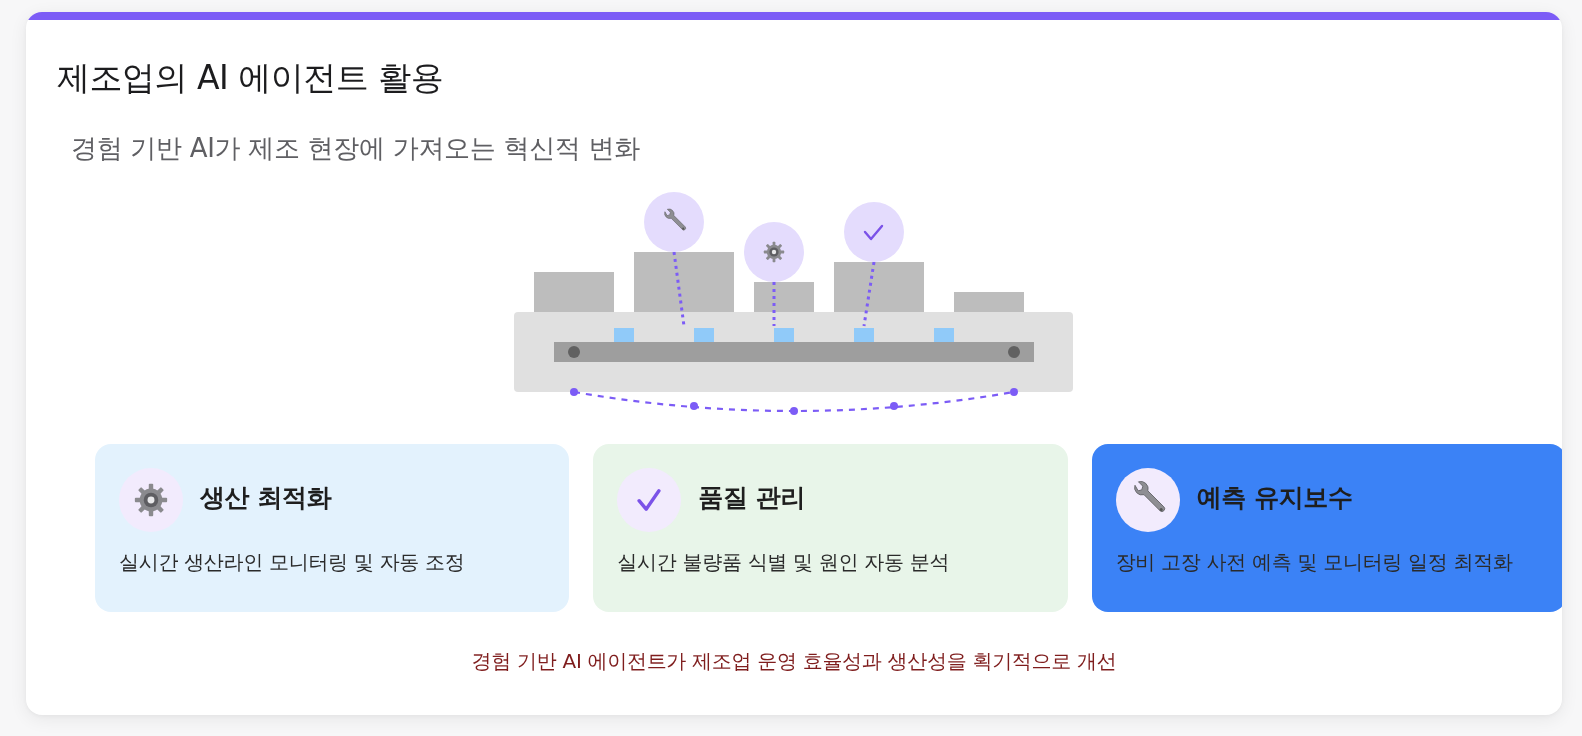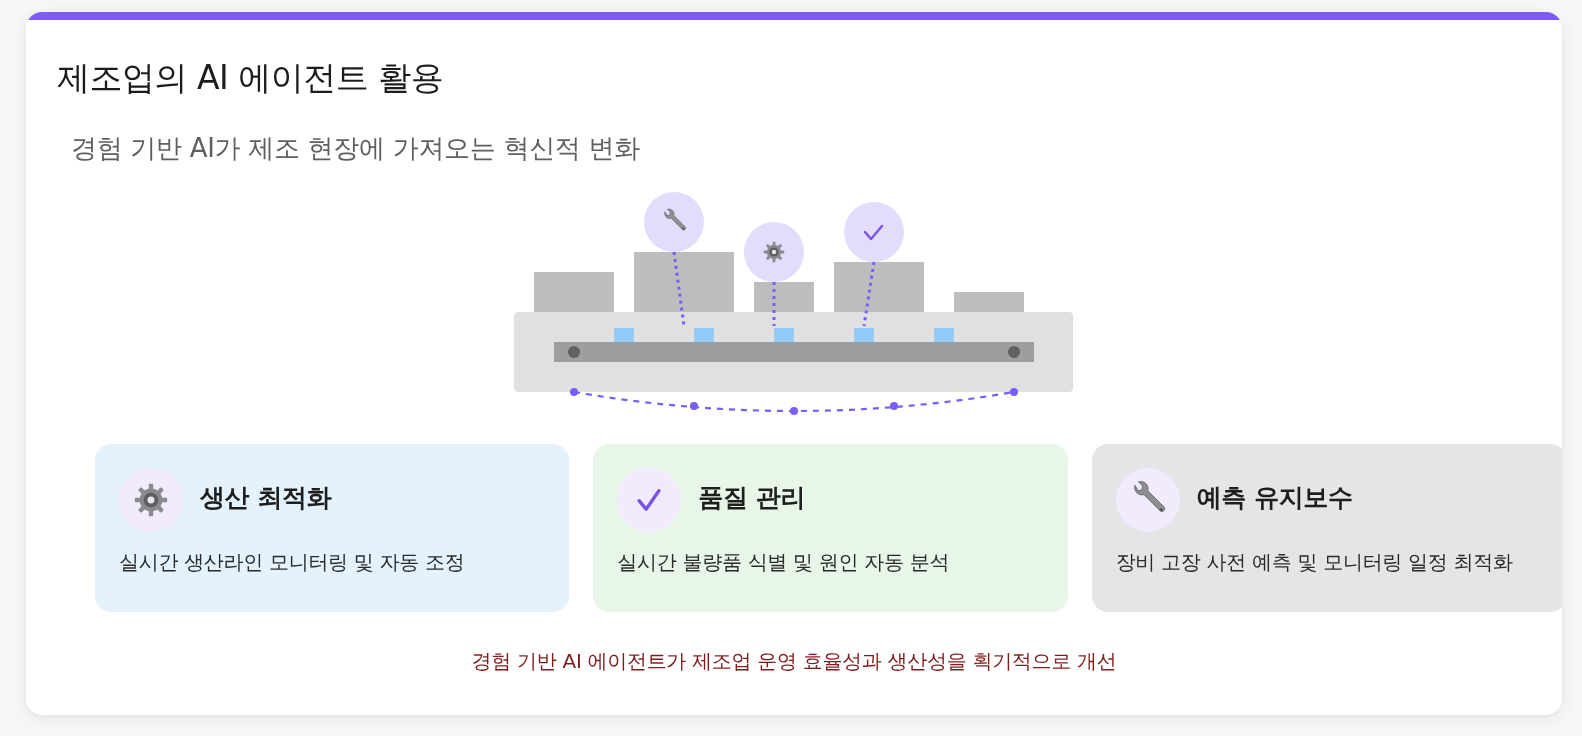--- a/index.html
+++ b/index.html
@@ -156,21 +156,21 @@
     </div>
     <div class="feature" style="background:#e8f5e9;text-decoration:underline;">
       <span class="icon-circle">
         <svg width="34" height="34" viewBox="0 0 24 24">
             <path d="M5 12.5 l5 6 l9 -13" fill="none" stroke="#7b52e8" stroke-width="2.4" stroke-linecap="round" stroke-linejoin="round"></path>
           </svg>
       </span>
       <span class="f-title">품질 관리</span>
       <span class="f-desc">실시간 불량품 식별 및 원인 자동 분석</span>
     </div>
-    <div class="feature" style="background:#e5e5e5;">
+    <div class="feature" style="background:#3b82f6;">
       <span class="icon-circle">
         <svg width="40" height="40" viewBox="0 0 24 24">
             <use href="#wrench"></use>
           </svg>
       </span>
       <span class="f-title">예측 유지보수</span>
       <span class="f-desc">장비 고장 사전 예측 및 모니터링 일정 최적화</span>
     </div>
   </div>
 

